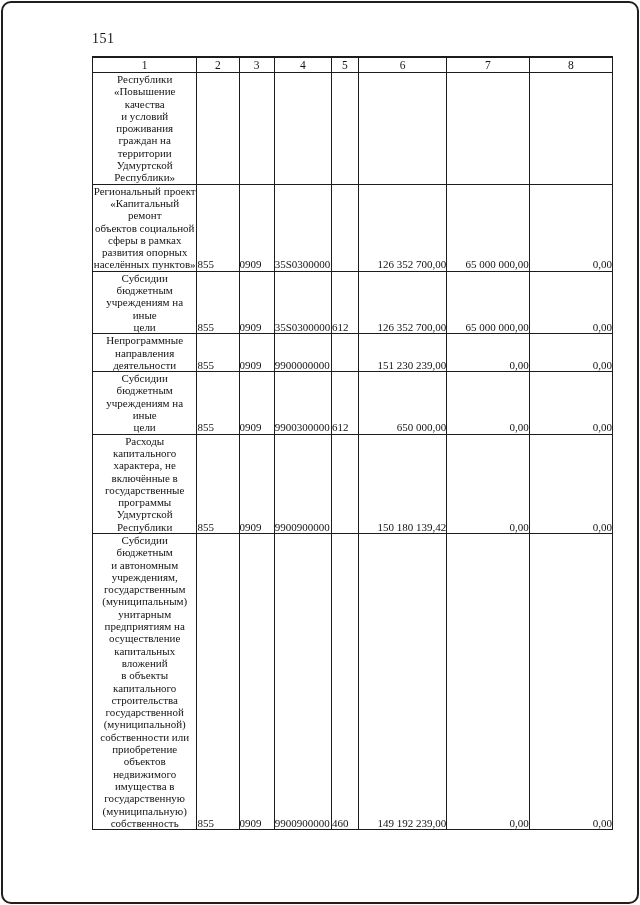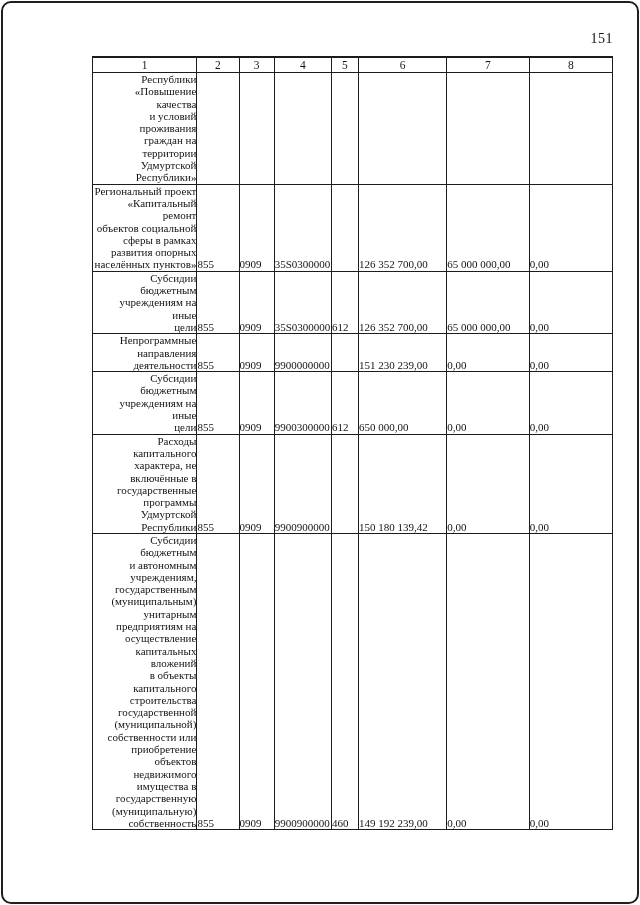--- a/index.html
+++ b/index.html
@@ -18,21 +18,21 @@
   .page-frame {
     position: absolute;
     inset: 1px;
     border: 2px solid #1f1f1f;
     border-radius: 10px;
     pointer-events: none;
   }
   .page-number {
     margin: 31px 0 0 92px;
     width: 521px;
-    text-align: right;
+    text-align: left;
     font-size: 14px;
     letter-spacing: 0.5px;
   }
   table.budget {
     border-collapse: collapse;
     table-layout: fixed;
     margin: 9px 0 0 92px;
     width: 521px;
     border: 1px solid #1c1c1c;
     border-top-width: 2px;
@@ -47,32 +47,33 @@
     overflow: visible;
   }
   table.budget th {
     height: 14px;
     text-align: center;
     vertical-align: middle;
     font-size: 11.5px;
   }
   td.name {
     vertical-align: top;
-    text-align: right;
+    text-align: center;
     white-space: pre-line;
     padding: 1px 1px 1px 3px;
   }
   td.code {
     vertical-align: bottom;
     text-align: left;
     white-space: nowrap;
     padding: 1px 0;
   }
   td.num {
     vertical-align: bottom;
+    text-align: right;
     white-space: nowrap;
     padding: 1px 2px 1px 0;
   }
 </style>
 </head>
 <body>
 
 <div class="page-frame"></div>
 
 <div class="page-number">151</div>

